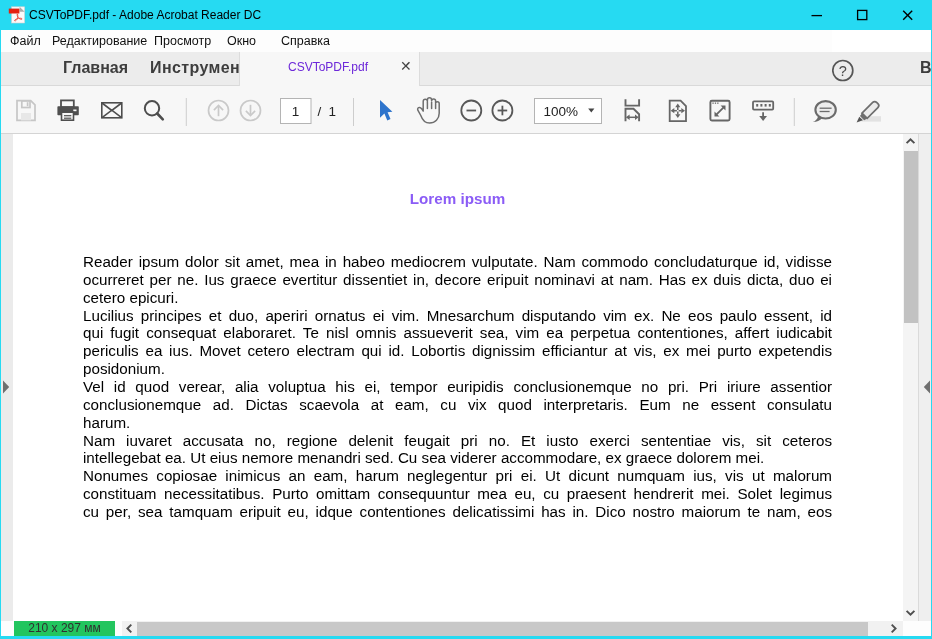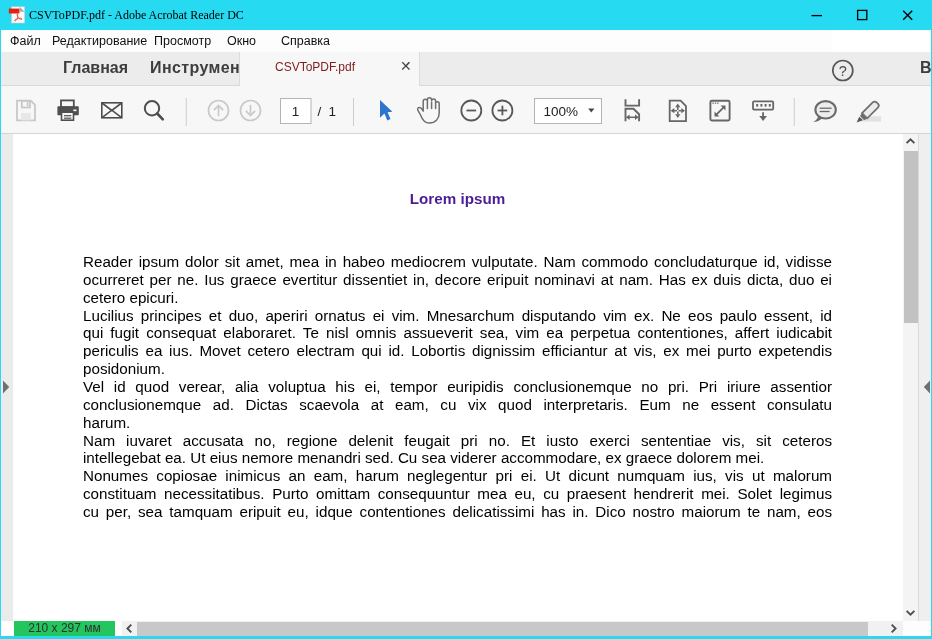--- a/index.html
+++ b/index.html
@@ -2,45 +2,45 @@
 <html><head>
 <meta charset="utf-8">
 <style>
   * { margin:0; padding:0; box-sizing:border-box; }
   html,body { width:932px; height:639px; overflow:hidden; }
   body { font-family:"Liberation Sans", sans-serif; position:relative; background:#fff; }
   .abs { position:absolute; }
 
   
   #titlebar { left:0; top:0; width:932px; height:30px; background:#26daf2; }
-  #title-text { left:29px; top:8px; font-size:12px; color:#000;font-family:Liberation Serif, serif; }
+  #title-text { left:29px; top:8px; font-size:12px; color:#000; }
 
   
   #menubar { left:0; top:30px; width:832px; height:22px; background:#fdfdfd; font-size:12.5px; color:#101010; }
   #menubar span { position:absolute; top:4px; }
 
   
   #tabbar { left:0; top:52px; width:932px; height:34px; background:#ececec; border-bottom:1px solid #d9d9d9; }
   .tablabel { top:59px; font-size:16px; font-weight:bold; color:#3d3d3d;margin-left:48px; }
   #activetab { left:239px; top:52px; width:181px; height:34px; background:#f7f7f7; border-left:1px solid #dcdcdc; border-right:1px solid #dcdcdc; }
-  #tabtitle { left:275px; top:60px; font-size:12px; color:#7f1d1d; }
+  #tabtitle { left:288px; top:60px; font-size:12px; color:#6d28d9; }
   #tabclose { left:400px; top:58px; font-size:14px; color:#444; }
 
   
   #toolbar { left:0; top:86px; width:932px; height:48px; background:#f7f7f7; border-bottom:1px solid #d4d4d4; }
 
   
   #docarea { left:0; top:134px; width:932px; height:487px; background:#fff; }
   #leftstrip { left:1px; top:134px; width:11.5px; height:501px; background:#ebebeb; }
   #rightstrip { left:918px; top:134px; width:13px; height:501px; background:#efefef; border-left:1px solid #dadada; }
   #vscroll { left:903px; top:134px; width:15px; height:487px; background:#f4f4f4; }
   #vthumb { left:904px; top:151px; width:14px; height:172px; background:#c2c2c2; }
 
   
-  #pagetitle { left:83px; top:190px; width:749px; text-align:center; font-size:15.2px; font-weight:bold; color:#4c1d95; }
+  #pagetitle { left:83px; top:190px; width:749px; text-align:center; font-size:15.2px; font-weight:bold; color:#8b5cf6; }
   #bodytext { left:83px; top:253px; width:749px; font-size:15.2px; line-height:17.86px; color:#000; }
   #bodytext div { text-align:justify; text-align-last:justify; }
   #bodytext div.last { text-align-last:left; }
 
   
   #statusrow { left:1px; top:621px; width:930px; height:15px; background:#fdfdfd; }
   #sizechip { left:14px; top:621px; width:101px; height:15px; background:#22c55e; font-size:12px; color:#303030; text-align:center; line-height:15px; }
   #hscroll { left:122px; top:621px; width:781px; height:15px; background:#f1f1f1; }
   #hthumb { left:137px; top:621.5px; width:731px; height:14px; background:#c8c8c8; }
 

